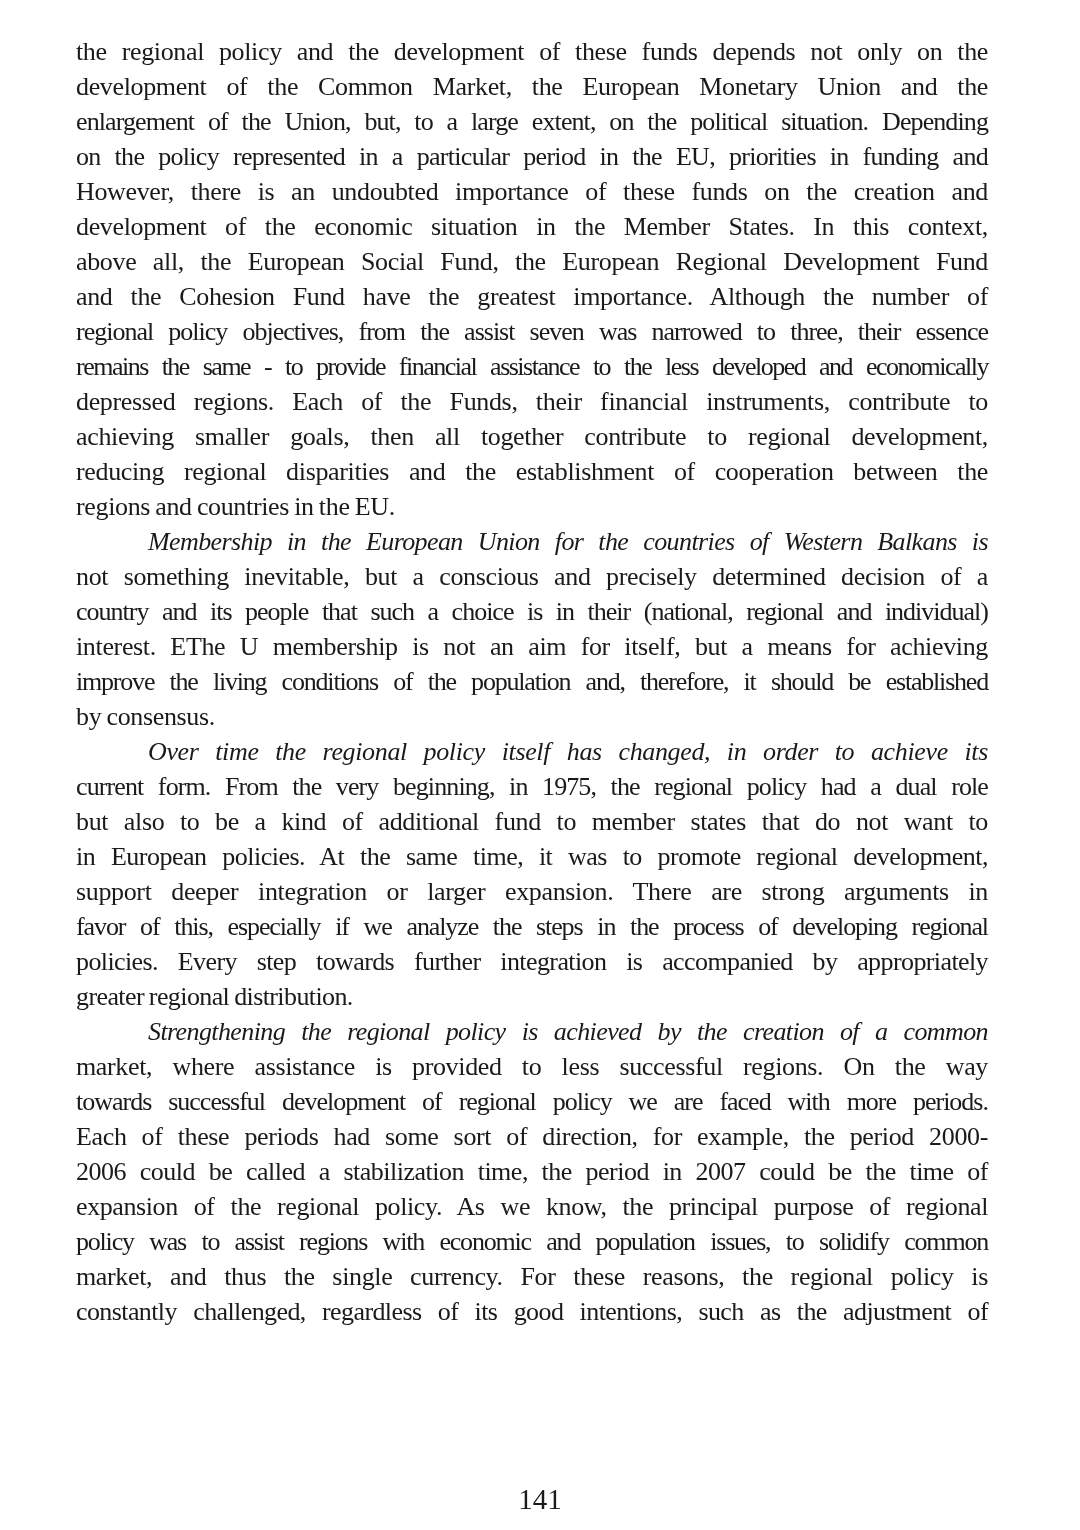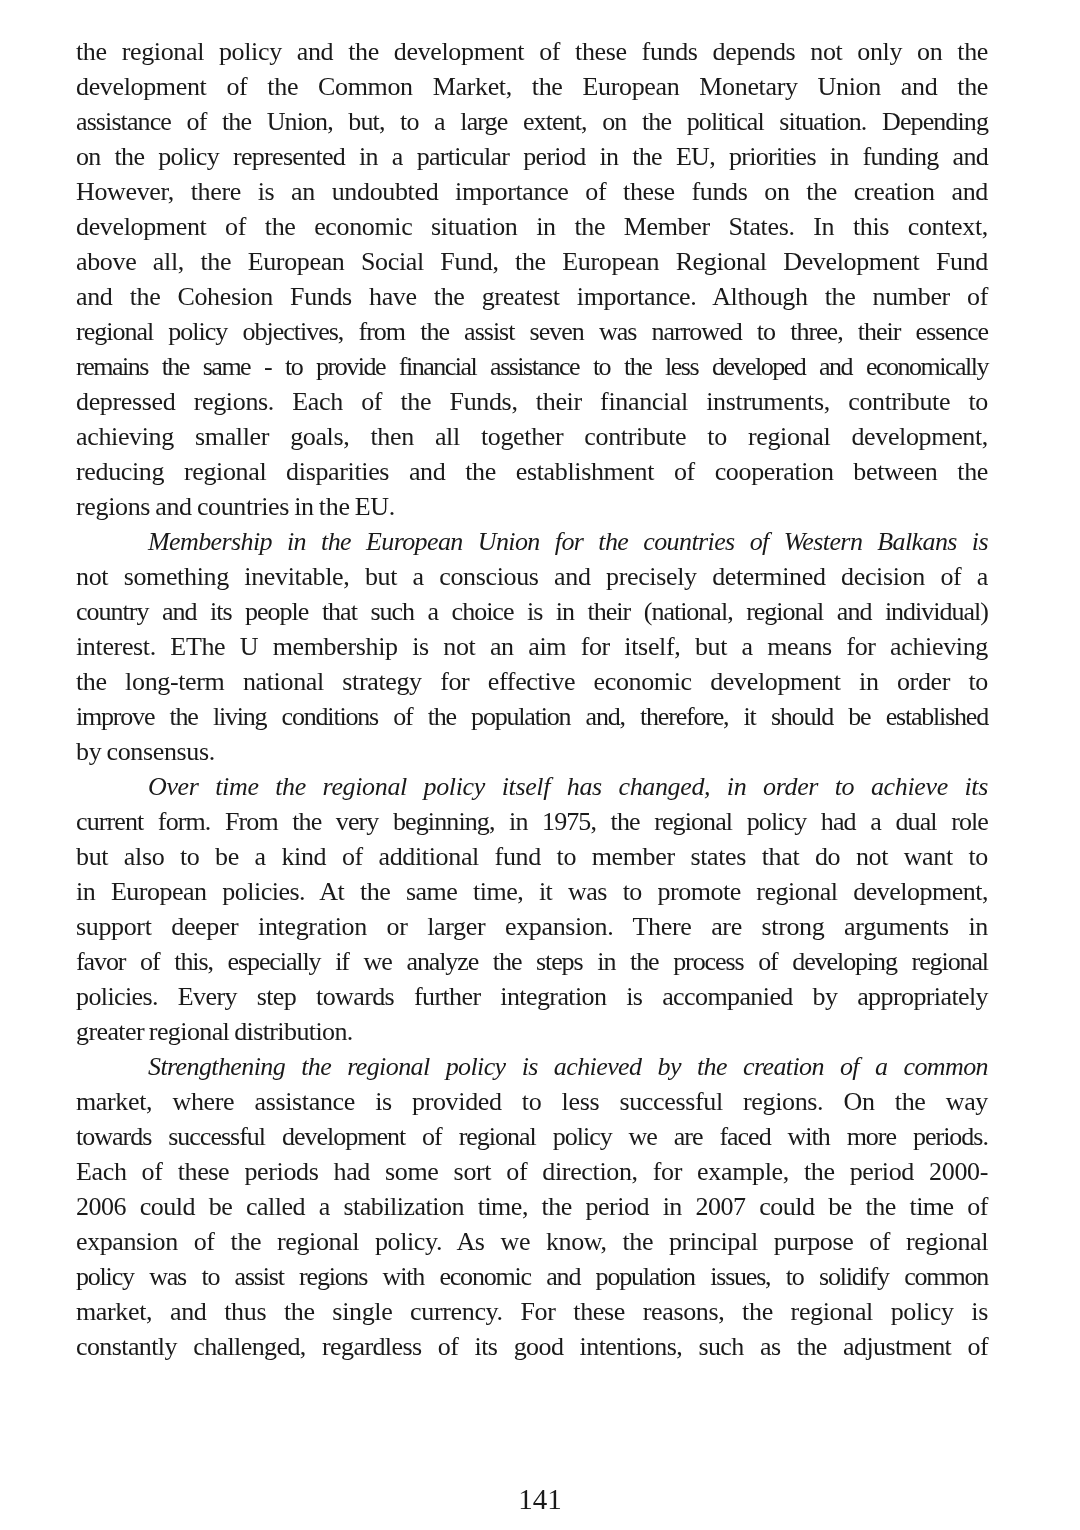--- a/index.html
+++ b/index.html
@@ -26,40 +26,39 @@
 </style>
 </head>
 <body>
 
 <div class="page">
   <div class="body-text">
 
     <div class="paragraph">
       <span class="line">the regional policy and the development of these funds depends not only on the</span>
       <span class="line">development of the Common Market, the European Monetary Union and the</span>
-      <span class="line" style="letter-spacing:-0.9px;word-spacing:-2px">assistance of the Union, but, to a large extent, on the political situation. Depending</span>
+      <span class="line" style="letter-spacing:-0.9px;word-spacing:-2px">enlargement of the Union, but, to a large extent, on the political situation. Depending</span>
       <span class="line" style="letter-spacing:-0.7px;word-spacing:-2px">on the policy represented in a particular period in the EU, priorities in funding and</span>
       <span class="line">However, there is an undoubted importance of these funds on the creation and</span>
       <span class="line">development of the economic situation in the Member States. In this context,</span>
       <span class="line">above all, the European Social Fund, the European Regional Development Fund</span>
-      <span class="line">and the Cohesion Funds have the greatest importance. Although the number of</span>
+      <span class="line">and the Cohesion Fund have the greatest importance. Although the number of</span>
       <span class="line" style="letter-spacing:-1px;word-spacing:-3px">regional policy objectives, from the assist seven was narrowed to three, their essence</span>
       <span class="line" style="letter-spacing:-1.5px;word-spacing:-4px">remains the same - to provide financial assistance to the less developed and economically</span>
       <span class="line">depressed regions. Each of the Funds, their financial instruments, contribute to</span>
       <span class="line">achieving smaller goals, then all together contribute to regional development,</span>
       <span class="line">reducing regional disparities and the establishment of cooperation between the</span>
       <span class="line last">regions and countries in the EU.</span>
     </div>
 
     <div class="paragraph">
       <span class="line indent" style="letter-spacing:-0.6px">Membership in the European Union for the countries of Western Balkans is</span>
       <span class="line">not something inevitable, but a conscious and precisely determined decision of a</span>
       <span class="line" style="letter-spacing:-1px;word-spacing:-3px">country and its people that such a choice is in their (national, regional and individual)</span>
       <span class="line">interest. EThe U membership is not an aim for itself, but a means for achieving</span>
-      <span class="line">the long-term national strategy for effective economic development in order to</span>
       <span class="line" style="letter-spacing:-1.2px;word-spacing:-3px">improve the living conditions of the population and, therefore, it should be established</span>
       <span class="line last">by consensus.</span>
     </div>
 
     <div class="paragraph">
       <span class="line indent">Over time the regional policy itself has changed, in order to achieve its</span>
       <span class="line" style="letter-spacing:-0.9px;word-spacing:-2px">current form. From the very beginning, in 1975, the regional policy had a dual role</span>
       <span class="line">but also to be a kind of additional fund to member states that do not want to</span>
       <span class="line" style="letter-spacing:-0.5px">in European policies. At the same time, it was to promote regional development,</span>
       <span class="line">support deeper integration or larger expansion. There are strong arguments in</span>

